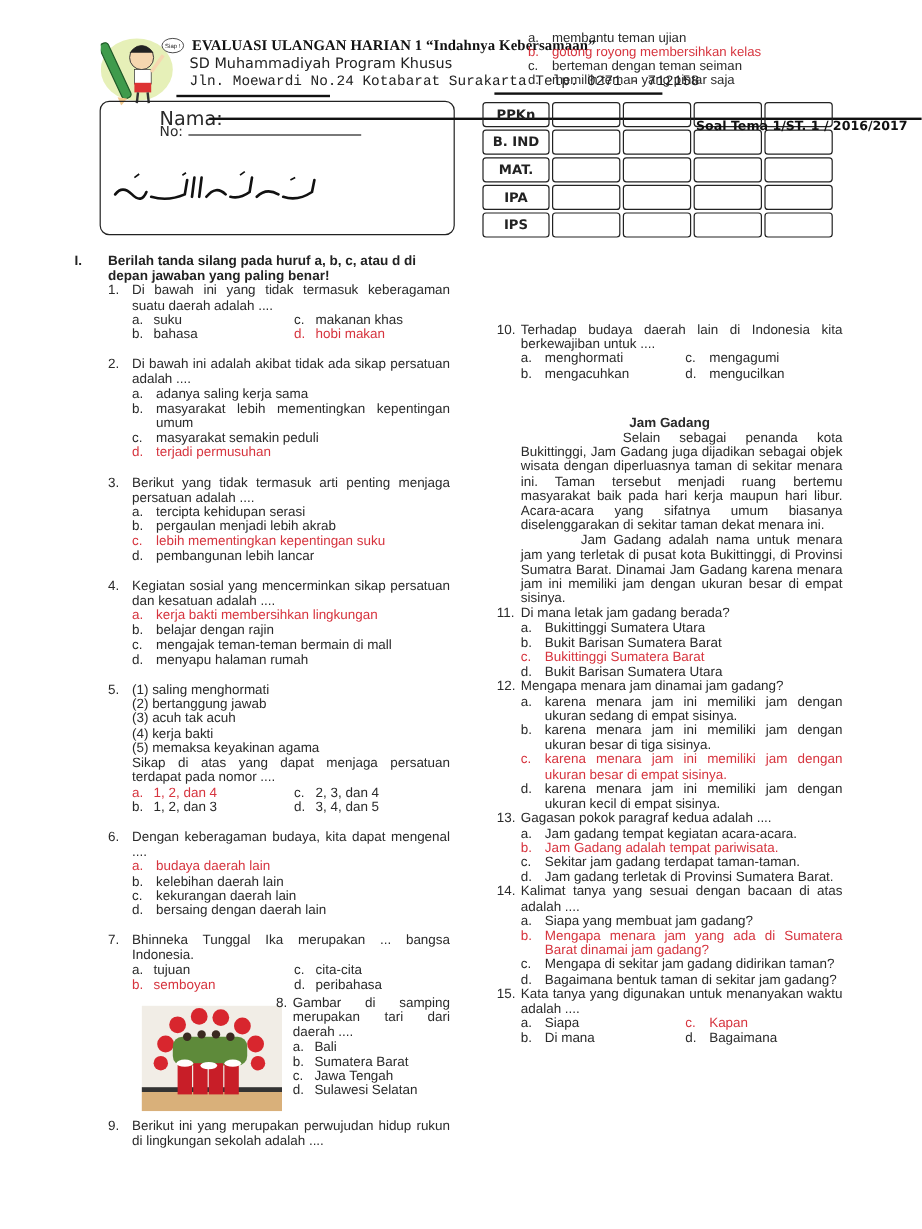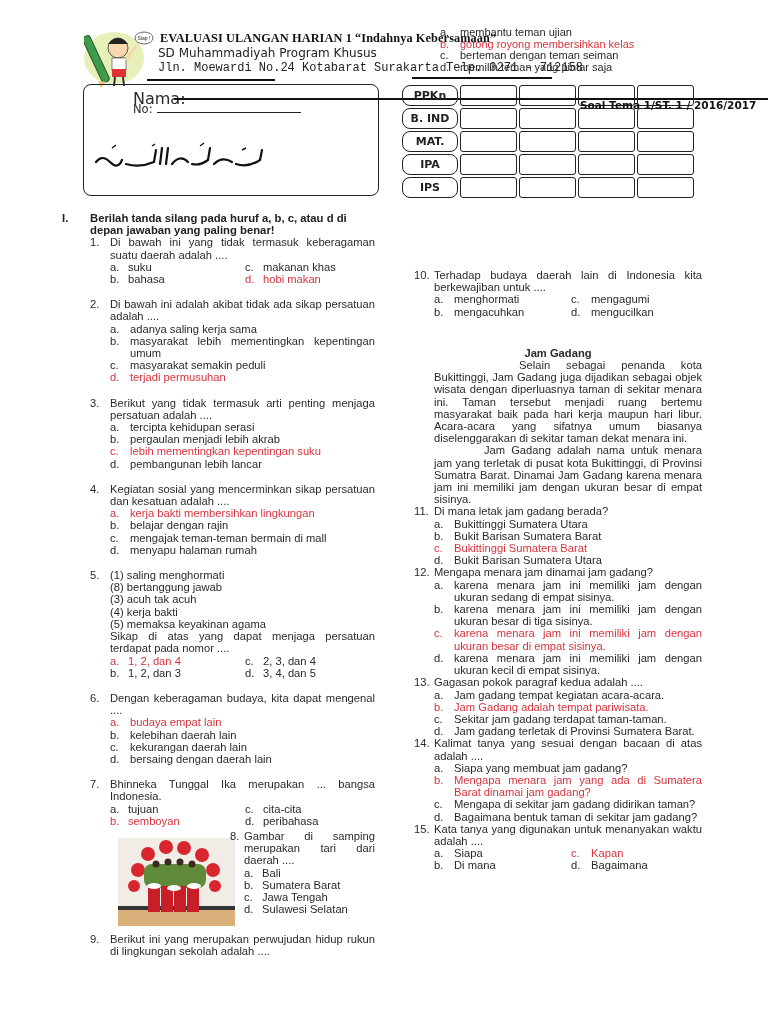--- a/index.html
+++ b/index.html
@@ -20,21 +20,21 @@
   
   .namebox{left:83px;top:84px;width:294px;height:110px;border:1.5px solid #222;border-radius:8px;}
   .nama-lbl{left:133px;top:89px;font-family:"DejaVu Sans",sans-serif;font-size:16px;}
   .no-lbl{left:133px;top:102px;font-family:"DejaVu Sans",sans-serif;font-size:11.5px;}
   .long-line{left:174px;top:98px;width:594px;height:2px;background:#111;}
   .no-line{left:157px;top:112px;width:144px;height:1px;background:#222;}
   .bismillah{left:92px;top:140px;width:180px;height:34px;}
   
   .score{left:400px;top:83px;border-collapse:separate;border-spacing:2px;}
   .score td{border:1.5px solid #222;border-radius:3px;width:55px;height:19px;padding:0;}
-  .score td.subj{width:54px;text-align:center;font-family:"DejaVu Sans",sans-serif;font-weight:bold;font-size:11px;color:#222;border-radius:8px;}
+  .score td.subj{width:54px;text-align:center;font-family:"DejaVu Sans",sans-serif;font-weight:bold;font-size:11px;color:#222;}
   .soal-tema{left:580px;top:99px;font-family:"DejaVu Sans",sans-serif;font-weight:bold;font-size:10.5px;color:#111;white-space:nowrap;}
   
   .col{line-height:12.2px;}
   .col-left{left:90px;top:212px;width:285px;}
   .col-right{left:414px;top:269px;width:288px;}
   .section-head{font-weight:bold;font-size:11.3px;color:#222;}
   .section-head .num{display:inline-block;width:28px;margin-left:-28px;}
   .q{margin-top:13px;}
   .q:first-child{margin-top:0;}
   .qtext{display:flex;}
@@ -249,21 +249,21 @@
         </div>
     </div>
   </div>
 
   <div class="q">
     <div class="qtext">
         <span class="n">5.</span>
         <span class="t">(1) saling menghormati</span>
       </div>
     <div class="numlist">
-      <div>(8) bertanggung jawab</div>
+      <div>(2) bertanggung jawab</div>
       <div>(3) acuh tak acuh</div>
       <div>(4) kerja bakti</div>
       <div>(5) memaksa keyakinan agama</div>
       <div style="text-align:justify">Sikap di atas yang dapat menjaga persatuan terdapat pada nomor ....</div>
     </div>
     <div class="grid2">
       <div class="cell red">
           <span class="l">a.</span>
           <span>1, 2, dan 4</span>
         </div>
@@ -283,21 +283,21 @@
   </div>
 
   <div class="q">
     <div class="qtext">
         <span class="n">6.</span>
         <span class="t">Dengan keberagaman budaya, kita dapat mengenal ....</span>
       </div>
     <div class="opts">
       <div class="opt red">
           <span class="l">a.</span>
-          <span class="t">budaya empat lain</span>
+          <span class="t">budaya daerah lain</span>
         </div>
       <div class="opt">
           <span class="l">b.</span>
           <span class="t">kelebihan daerah lain</span>
         </div>
       <div class="opt">
           <span class="l">c.</span>
           <span class="t">kekurangan daerah lain</span>
         </div>
       <div class="opt">

